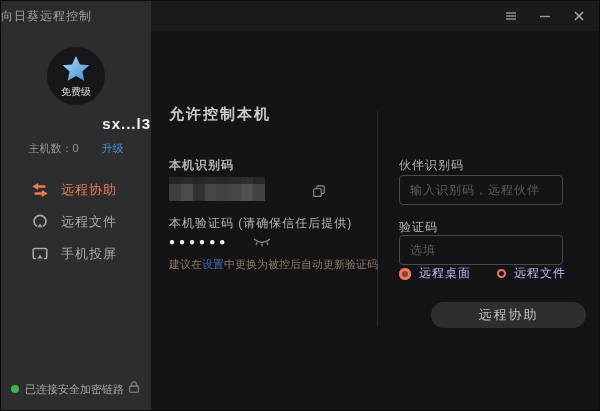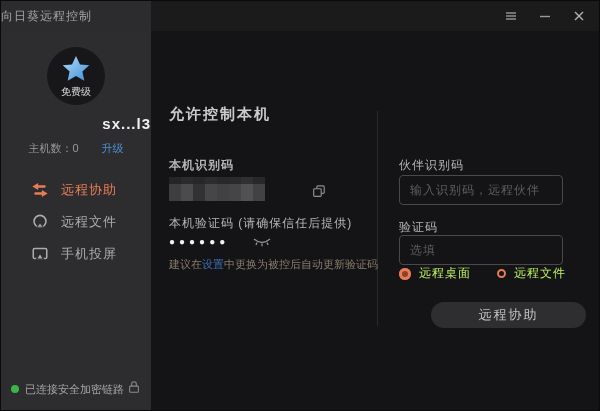--- a/index.html
+++ b/index.html
@@ -47,21 +47,21 @@
   .copy-btn { position:absolute; left:158px; top:150px; width:20px; height:20px; display:flex; align-items:center; justify-content:center; }
   .masked-dots { position:absolute; left:18px; top:205px; font-size:10px; letter-spacing:4px; color:#f2f2f2; }
   .eye-btn { position:absolute; left:100px; top:204px; width:22px; height:16px; display:flex; align-items:center; justify-content:center; }
   .warning { position:absolute; left:18px; top:225px; font-size:11px; line-height:17px; color:#897c6b; }
   .warning .settings-link { color:#3d6db5; }
 
   
   .rp-input { position:absolute; left:248px; width:164px; height:30px; background:transparent; border:1px solid #49494c; border-radius:4px; color:#d0d0d0; font-size:12px; padding:0 10px; outline:none; font-family:inherit; }
   .rp-input::placeholder { color:#5e5e5e; letter-spacing:1px; }
   .radio-row { position:absolute; left:248px; top:234px; display:flex; align-items:center; gap:26px; }
-  .radio { display:flex; align-items:center; gap:8px; font-size:12px; color:#bef264; letter-spacing:1px; }
+  .radio { display:flex; align-items:center; gap:8px; font-size:12px; color:#c4b5fd; letter-spacing:1px; }
   .radio-circle { width:12px; height:12px; border-radius:50%; }
   .radio-circle.checked { background:#e87c56; box-shadow:inset 0 0 0 3px #e87c56, inset 0 0 0 6px #8a4129; }
   .radio-circle.unchecked { border:2px solid #e87c56; width:9px; height:9px; }
   .assist-btn { position:absolute; left:280px; top:271px; width:155px; height:26px; border-radius:13px; background:#2e2e30; border:none; color:#c0c0c0; font-size:13px; letter-spacing:2px; font-family:inherit; }
 </style>
 </head>
 <body>
 
 <div class="window">
 

